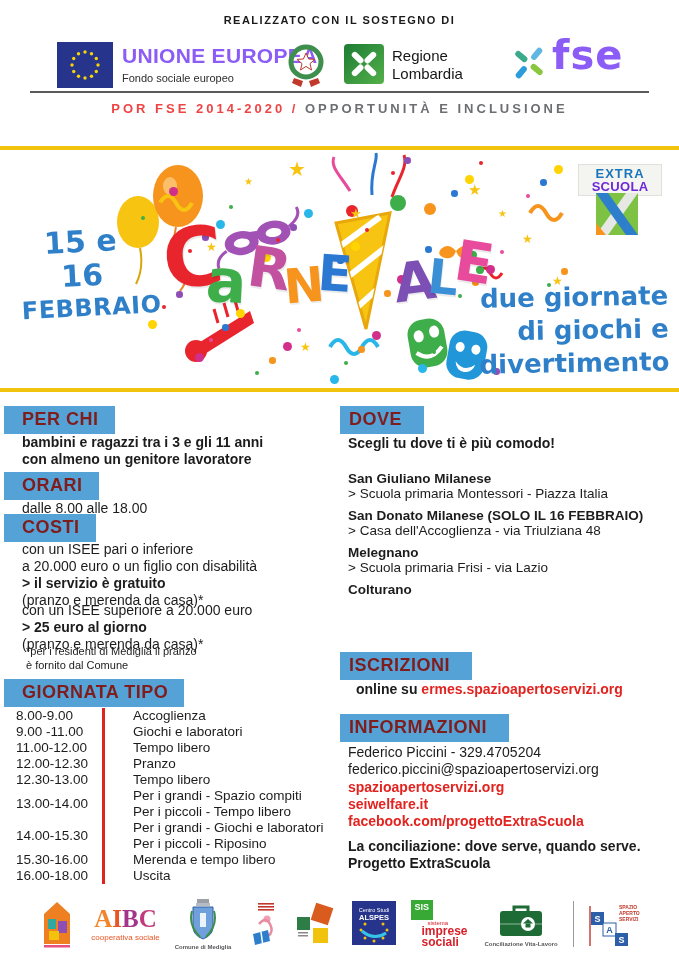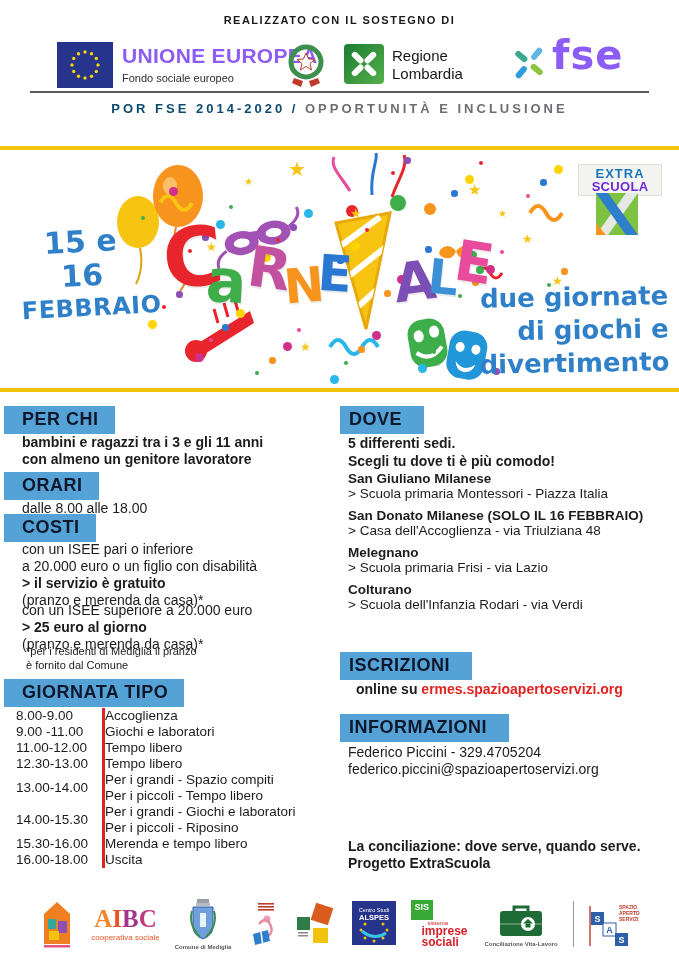--- a/index.html
+++ b/index.html
@@ -12,21 +12,21 @@
   .eu-text{position:absolute;left:122px;top:44px}
   .eu-title{font-size:21px;font-weight:bold;color:#8b5cf6;letter-spacing:.3px}
   .eu-sub{font-size:11px;color:#2e2e2e;margin-top:4px}
   .it-emblem{position:absolute;left:285px;top:40px}
   .lomb{position:absolute;left:344px;top:44px}
   .lomb-text{position:absolute;left:392px;top:47px;font-size:15px;color:#161616;line-height:18px}
   .fse-glyph{position:absolute;left:510px;top:42px}
   .fse-text{position:absolute;left:552px;top:32px;font-size:40px;font-weight:bold;color:#8b5cf6;font-family:"DejaVu Sans",sans-serif;letter-spacing:1px}
   .hr-gray{position:absolute;left:30px;width:619px;top:91px;border-top:2px solid #58595B}
   .por{position:absolute;top:101px;left:0;right:0;text-align:center;font-size:13px;letter-spacing:3px;white-space:nowrap}
-  .por .pl{color:#0c4a6e;font-weight:bold}
+  .por .pl{color:#ef4444;font-weight:bold}
   .por .pr{color:#6D6E71;font-weight:800}
 
   .yline{position:absolute;left:0;right:0;height:4px;background:var(--yellow-line,#F2C30C)}
   .y1{top:146px}.y2{top:388px}
 
   
   .banner{position:absolute;left:0;top:151px;width:679px;height:237px}
   .banner .deco{position:absolute;left:0;top:0}
   .date{position:absolute;left:20px;top:74px;width:124px;text-align:center;color:var(--banner-blue,#2F80C8);font-family:"DejaVu Sans",sans-serif;font-weight:bold;transform:rotate(-3deg)}
   .date .d1{font-size:30px;line-height:34px}
@@ -42,40 +42,40 @@
   .l8{left:455px;top:84px;font-size:56px;transform:rotate(9deg)}
   .tagline{position:absolute;right:10px;top:130px;text-align:right;color:var(--banner-blue,#2F80C8);font-family:"DejaVu Sans",sans-serif;font-weight:bold;font-size:26px;line-height:33px;transform:rotate(-1deg)}
   .es-box{position:absolute;left:578px;top:13px;width:82px;padding:2px 0;background:#F4F4F1;border:1px solid #E0E0DC;text-align:center;font-weight:800;font-size:13px;line-height:13px}
   .es-extra{color:#1B75BB;letter-spacing:1px}
   .es-scuola{color:#6d28d9;letter-spacing:.3px}
   .es-x{position:absolute;left:596px;top:42px}
   .dot{position:absolute;border-radius:50%}
   .bstar{position:absolute;color:#F8C412;line-height:1;font-family:"DejaVu Sans",sans-serif}
 
   
-  .sec-h{position:absolute;background:var(--header-blue,#55A2D7);color:#0f172a;font-weight:800;font-size:18px;line-height:22px;padding:2px 16px 4px 18px;letter-spacing:.5px}
+  .sec-h{position:absolute;background:var(--header-blue,#55A2D7);color:#7f1d1d;font-weight:800;font-size:18px;line-height:22px;padding:2px 16px 4px 18px;letter-spacing:.5px}
   .sh-r{padding-left:9px;padding-right:22px}
   #h-perchi{left:4px;top:406px}
   #h-orari{left:4px;top:472px}
   #h-costi{left:4px;top:514px}
   #h-giorn{left:4px;top:679px}
   #h-dove{left:340px;top:406px}
   #h-iscr{left:340px;top:652px}
   #h-info{left:340px;top:714px}
 
   .txt{position:absolute;color:#1C1C1C}
   #perchi-lines{left:22px;top:434px;font-weight:bold;font-size:14px;line-height:17px}
   #orari-text{left:22px;top:500px;font-size:14px}
   #costi-b1{left:22px;top:541px;font-size:14px;line-height:17px}
   #costi-b2{left:22px;top:602px;font-size:14px;line-height:17px}
   #costi-note{left:26px;top:644px;font-size:11px;line-height:14px}
   #schedule{left:16px;top:708px;font-size:13.5px}
   .srow{display:flex}
   .stime{width:86px;flex:none;display:flex;align-items:center;line-height:16px}
-  .sacts{border-left:3px solid var(--schedule-divider-red,#E0231E);padding-left:0}
+  .sacts{border-left:3px solid var(--schedule-divider-red,#E0231E);padding-left:28px}
   .sact{line-height:16px}
   .b{font-weight:bold}
   #dove-intro{left:348px;top:434px;font-weight:bold;font-size:14px;line-height:18px}
   #venues{left:348px;top:471px;font-size:13.5px}
   .venue{margin-bottom:7px}
   .vname{font-weight:bold;line-height:15px}
   .vdetail{line-height:15px}
   #iscr-line{left:356px;top:681px;font-size:14px;font-weight:bold}
   .red{color:var(--accent-red,#E2231F)}
   #contact{left:348px;top:744px;font-size:14px;line-height:17px}
@@ -380,20 +380,26 @@
           <div class="sact">Giochi e laboratori</div>
         </div>
       </div>
       <div class="srow">
         <div class="stime">11.00-12.00</div>
         <div class="sacts">
           <div class="sact">Tempo libero</div>
         </div>
       </div>
       <div class="srow">
+        <div class="stime">12.00-12.30</div>
+        <div class="sacts">
+          <div class="sact">Pranzo</div>
+        </div>
+      </div>
+      <div class="srow">
         <div class="stime">12.30-13.00</div>
         <div class="sacts">
           <div class="sact">Tempo libero</div>
         </div>
       </div>
       <div class="srow">
         <div class="stime">13.00-14.00</div>
         <div class="sacts">
           <div class="sact">Per i grandi - Spazio compiti</div>
           <div class="sact">Per i piccoli - Tempo libero</div>
@@ -415,52 +421,55 @@
       <div class="srow">
         <div class="stime">16.00-18.00</div>
         <div class="sacts">
           <div class="sact">Uscita</div>
         </div>
       </div>
     </div>
 
   <div class="sec-h sh-r" id="h-dove">DOVE</div>
   <div class="txt" id="dove-intro">
-      <div>5 differenti sedi.</div>
       <div>Scegli tu dove ti è più comodo!</div>
     </div>
   <div class="txt" id="venues">
       <div class="venue">
         <div class="vname">San Giuliano Milanese</div>
         <div class="vdetail">&gt; Scuola primaria Montessori - Piazza Italia</div>
       </div>
       <div class="venue">
         <div class="vname">San Donato Milanese (SOLO IL 16 FEBBRAIO)</div>
         <div class="vdetail">&gt; Casa dell'Accoglienza - via Triulziana 48</div>
       </div>
       <div class="venue">
         <div class="vname">Melegnano</div>
         <div class="vdetail">&gt; Scuola primaria Frisi - via Lazio</div>
       </div>
       <div class="venue">
         <div class="vname">Colturano</div>
-        <div class="vdetail">&gt; Scuola dell'Infanzia Rodari - via Verdi</div>
       </div>
     </div>
 
   <div class="sec-h sh-r" id="h-iscr">ISCRIZIONI</div>
   <div class="txt" id="iscr-line">
     <span>online su</span>
     <span class="red">ermes.spazioapertoservizi.org</span>
   </div>
 
   <div class="sec-h sh-r" id="h-info">INFORMAZIONI</div>
   <div class="txt" id="contact">
       <div>Federico Piccini - 329.4705204</div>
       <div>federico.piccini@spazioapertoservizi.org</div>
+    </div>
+  <div class="txt red" id="infolinks">
+      <div>spazioapertoservizi.org</div>
+      <div>seiwelfare.it</div>
+      <div>facebook.com/progettoExtraScuola</div>
     </div>
   <div class="txt" id="info-tagline">
       <div>La conciliazione: dove serve, quando serve.</div>
       <div>Progetto ExtraScuola</div>
     </div>
 
   <div class="logos">
     <div class="lg">
       <svg width="38" height="48">
         <polygon points="6,14 19,2 32,14 32,44 6,44" fill="#EE8022"></polygon>

